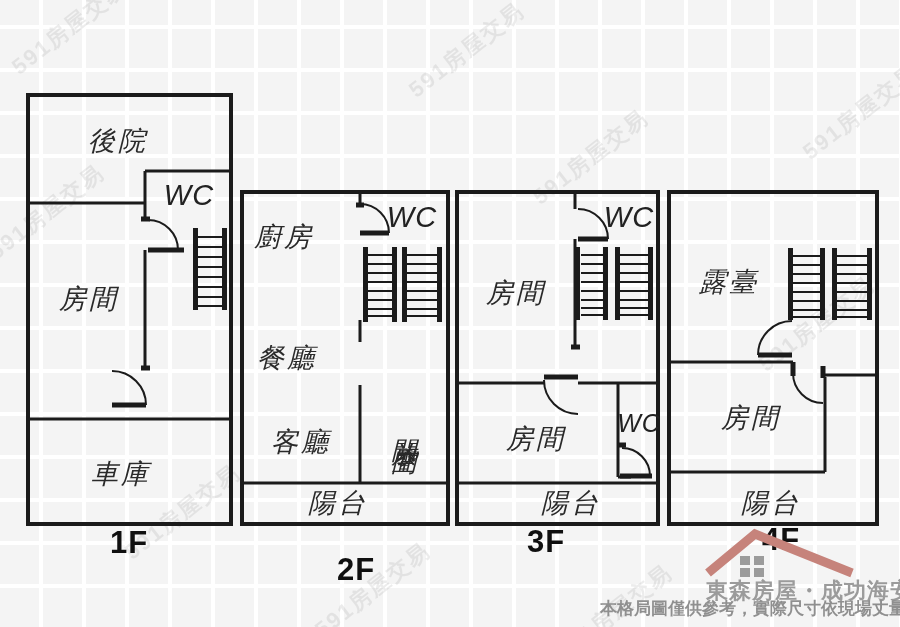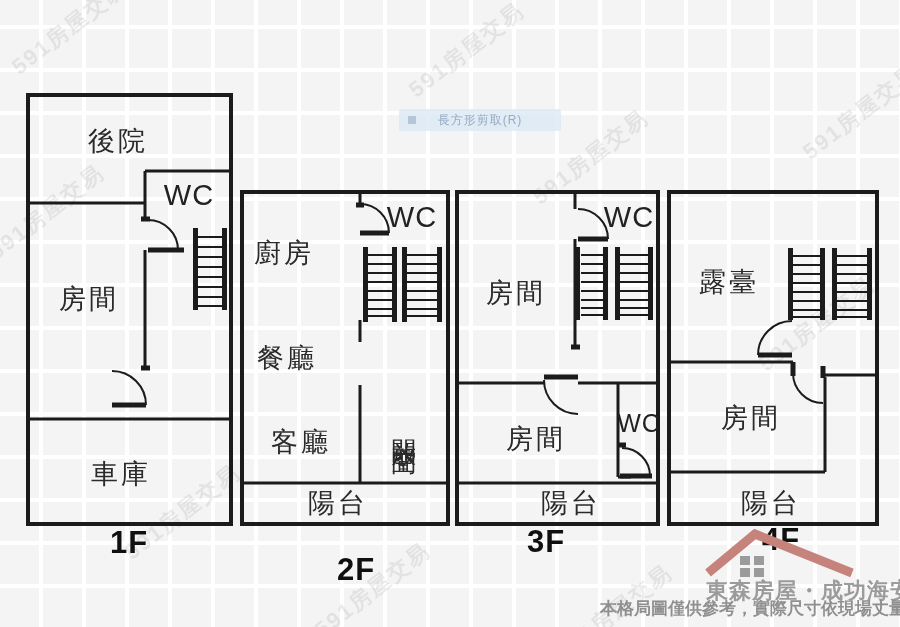--- a/index.html
+++ b/index.html
@@ -12,21 +12,21 @@
     font-family:"Liberation Sans","DejaVu Sans",sans-serif;
   }
   .wm{
     position:absolute;white-space:nowrap;color:#7d7d7d;opacity:.14;
     font-size:22px;font-weight:bold;letter-spacing:2px;
     transform:rotate(-38deg);transform-origin:left center;pointer-events:none;
   }
   svg.plan{position:absolute;left:0;top:0;}
   .room-label{
     position:absolute;transform:translate(-50%,-50%);
-    font-size:27px;font-weight:500;color:#2a2a2a;letter-spacing:3px;white-space:nowrap;
+    font-size:27px;font-weight:500;color:#2a2a2a;letter-spacing:3px;white-space:nowrap;font-style:italic;
   }
   .wc-label{font-size:29px;letter-spacing:1px;font-weight:400;color:#222;}
   .wc-small{font-size:25px;}
   .vtext{
     writing-mode:vertical-rl;text-orientation:upright;
     font-size:25px;letter-spacing:4px;line-height:1.05;
   }
   .floor-label{
     position:absolute;transform:translate(-50%,-50%);
     font-size:31px;font-weight:700;color:#101010;letter-spacing:1px;
@@ -125,44 +125,40 @@
       <path stroke-width="5" d="M793 362 V376 M823 366 V378"></path>
     </g>
   </svg>
 
   <div class="room-label" style="left:118px;top:141px">後院</div>
   <div class="room-label wc-label" style="left:189px;top:195px">WC</div>
   <div class="room-label" style="left:89px;top:299px">房間</div>
   <div class="room-label" style="left:121px;top:474px">車庫</div>
   <div class="floor-label" style="left:129px;top:543px">1F</div>
 
-  <div class="room-label" style="left:284px;top:253px">廚房</div>
+  <div class="room-label" style="left:284px;top:237px">廚房</div>
   <div class="room-label wc-label" style="left:412px;top:217px">WC</div>
   <div class="room-label" style="left:287px;top:358px">餐廳</div>
   <div class="room-label" style="left:301px;top:442px">客廳</div>
   <div class="room-label vtext" style="left:404px;top:427px">開放空間</div>
   <div class="room-label" style="left:338px;top:503px">陽台</div>
   <div class="floor-label" style="left:356px;top:570px">2F</div>
 
   <div class="room-label" style="left:516px;top:293px">房間</div>
   <div class="room-label wc-label" style="left:629px;top:217px">WC</div>
   <div class="room-label" style="left:536px;top:439px">房間</div>
   <div class="room-label wc-label wc-small" style="left:639px;top:423px">WC</div>
   <div class="room-label" style="left:571px;top:503px">陽台</div>
   <div class="floor-label" style="left:546px;top:542px">3F</div>
 
   <div class="room-label" style="left:729px;top:282px">露臺</div>
   <div class="room-label" style="left:751px;top:418px">房間</div>
   <div class="room-label" style="left:771px;top:503px">陽台</div>
   <div class="floor-label" style="left:781px;top:540px">4F</div>
 
-  <div id="snip-tooltip">
-    <span class="tico"></span>
-    <span class="tlabel">長方形剪取(R)</span>
-  </div>
 
   <svg id="brand-logo" width="185" height="50" viewBox="0 0 185 50">
     <polyline points="8,45 55,6 152,45" stroke="#c6837b" stroke-width="9" fill="none"></polyline>
     <rect x="40" y="28" width="10" height="9" fill="#9b9b9b"></rect>
     <rect x="54" y="28" width="10" height="9" fill="#9b9b9b"></rect>
     <rect x="40" y="40" width="10" height="9" fill="#9b9b9b"></rect>
     <rect x="54" y="40" width="10" height="9" fill="#9b9b9b"></rect>
   </svg>
   <div id="brand-name">東森房屋・成功海安</div>
   <div id="disclaimer">本格局圖僅供參考，實際尺寸依現場丈量為準</div>

